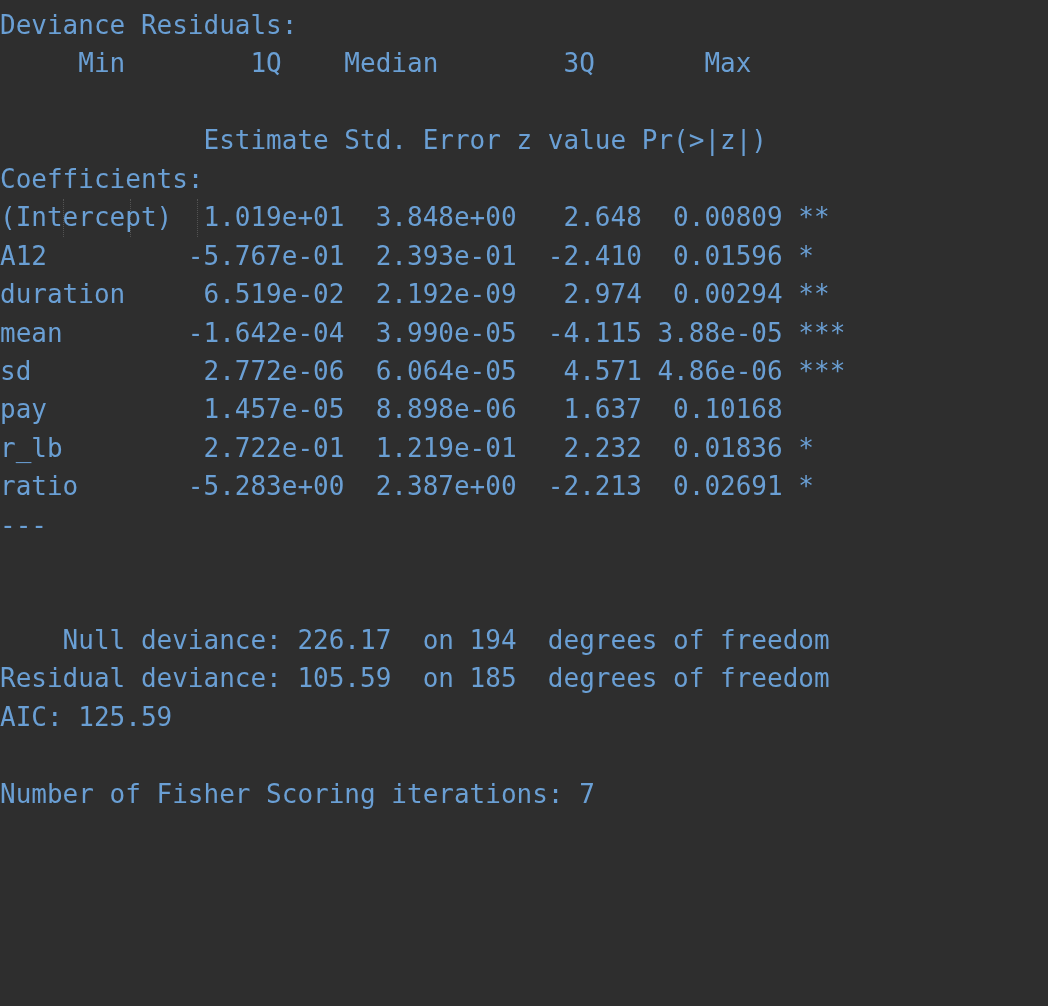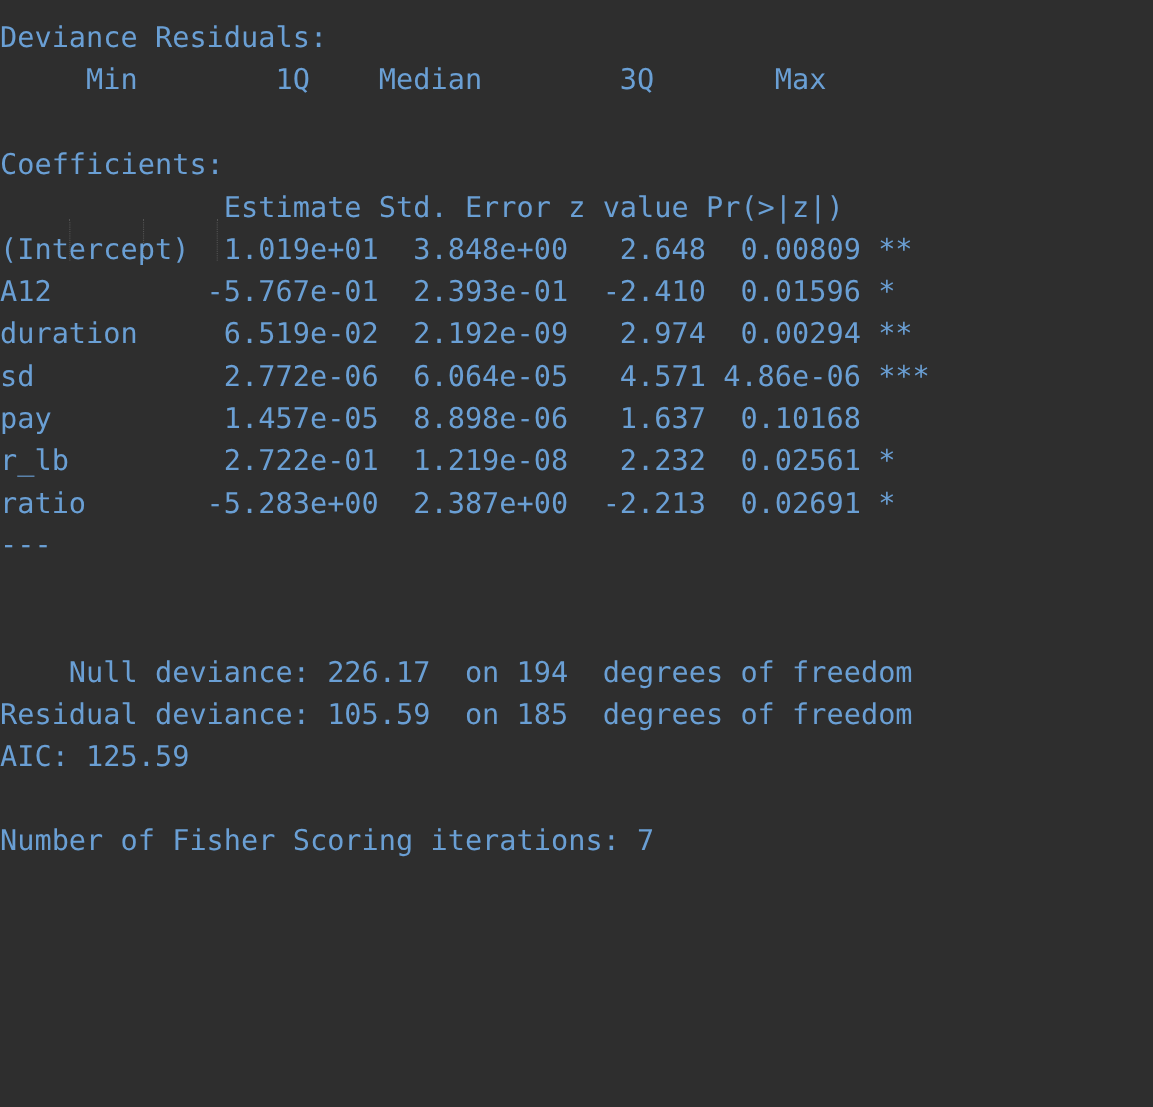--- a/index.html
+++ b/index.html
@@ -33,21 +33,21 @@
   }
   .guide {
     position: absolute;
     width: 1px;
     border-left: 1px dotted #5a5a5a;
     opacity: 0.85;
   }
   #lines {
     position: relative;
     z-index: 2;
-    padding-top: 16px;
+    padding-top: 6px;
     border-radius: 25px;
   }
   .line {
     display: block;
     height: 38.45px;
     line-height: 38.45px;
     font-size: 26px;
     letter-spacing: 0px;
     color: #6a9fd4;
     white-space: pre;
@@ -68,29 +68,30 @@
     <div class="guide" style="left:130px; top:199px; height:38px;"></div>
     <div class="guide" style="left:197px; top:199px; height:38px;"></div>
   </div>
 
   <div id="lines">
 
     <div class="line">Deviance Residuals:</div>
     <div class="line">     Min        1Q    Median        3Q       Max  </div>
     <div class="line blank"></div>
 
+    <div class="line">             Estimate Std. Error z value Pr(&gt;|z|)    </div>
     <div class="line">Coefficients:</div>
-    <div class="line">             Estimate Std. Error z value Pr(&gt;|z|)    </div>
 
     <div class="line">(Intercept)  1.019e+01  3.848e+00   2.648  0.00809 ** </div>
     <div class="line">A12         -5.767e-01  2.393e-01  -2.410  0.01596 *  </div>
     <div class="line">duration     6.519e-02  2.192e-09   2.974  0.00294 ** </div>
+    <div class="line">mean        -1.642e-04  3.990e-05  -4.115 3.88e-05 ***</div>
     <div class="line">sd           2.772e-06  6.064e-05   4.571 4.86e-06 ***</div>
     <div class="line">pay          1.457e-05  8.898e-06   1.637  0.10168    </div>
-    <div class="line">r_lb         2.722e-01  1.219e-08   2.232  0.02561 *  </div>
+    <div class="line">r_lb         2.722e-01  1.219e-01   2.232  0.01836 *  </div>
     <div class="line">ratio       -5.283e+00  2.387e+00  -2.213  0.02691 *  </div>
 
     <div class="line">---</div>
     <div class="line blank"></div>
 
     <div class="line blank"></div>
 
     <div class="line">    Null deviance: 226.17  on 194  degrees of freedom</div>
     <div class="line">Residual deviance: 105.59  on 185  degrees of freedom</div>
     <div class="line">AIC: 125.59</div>

